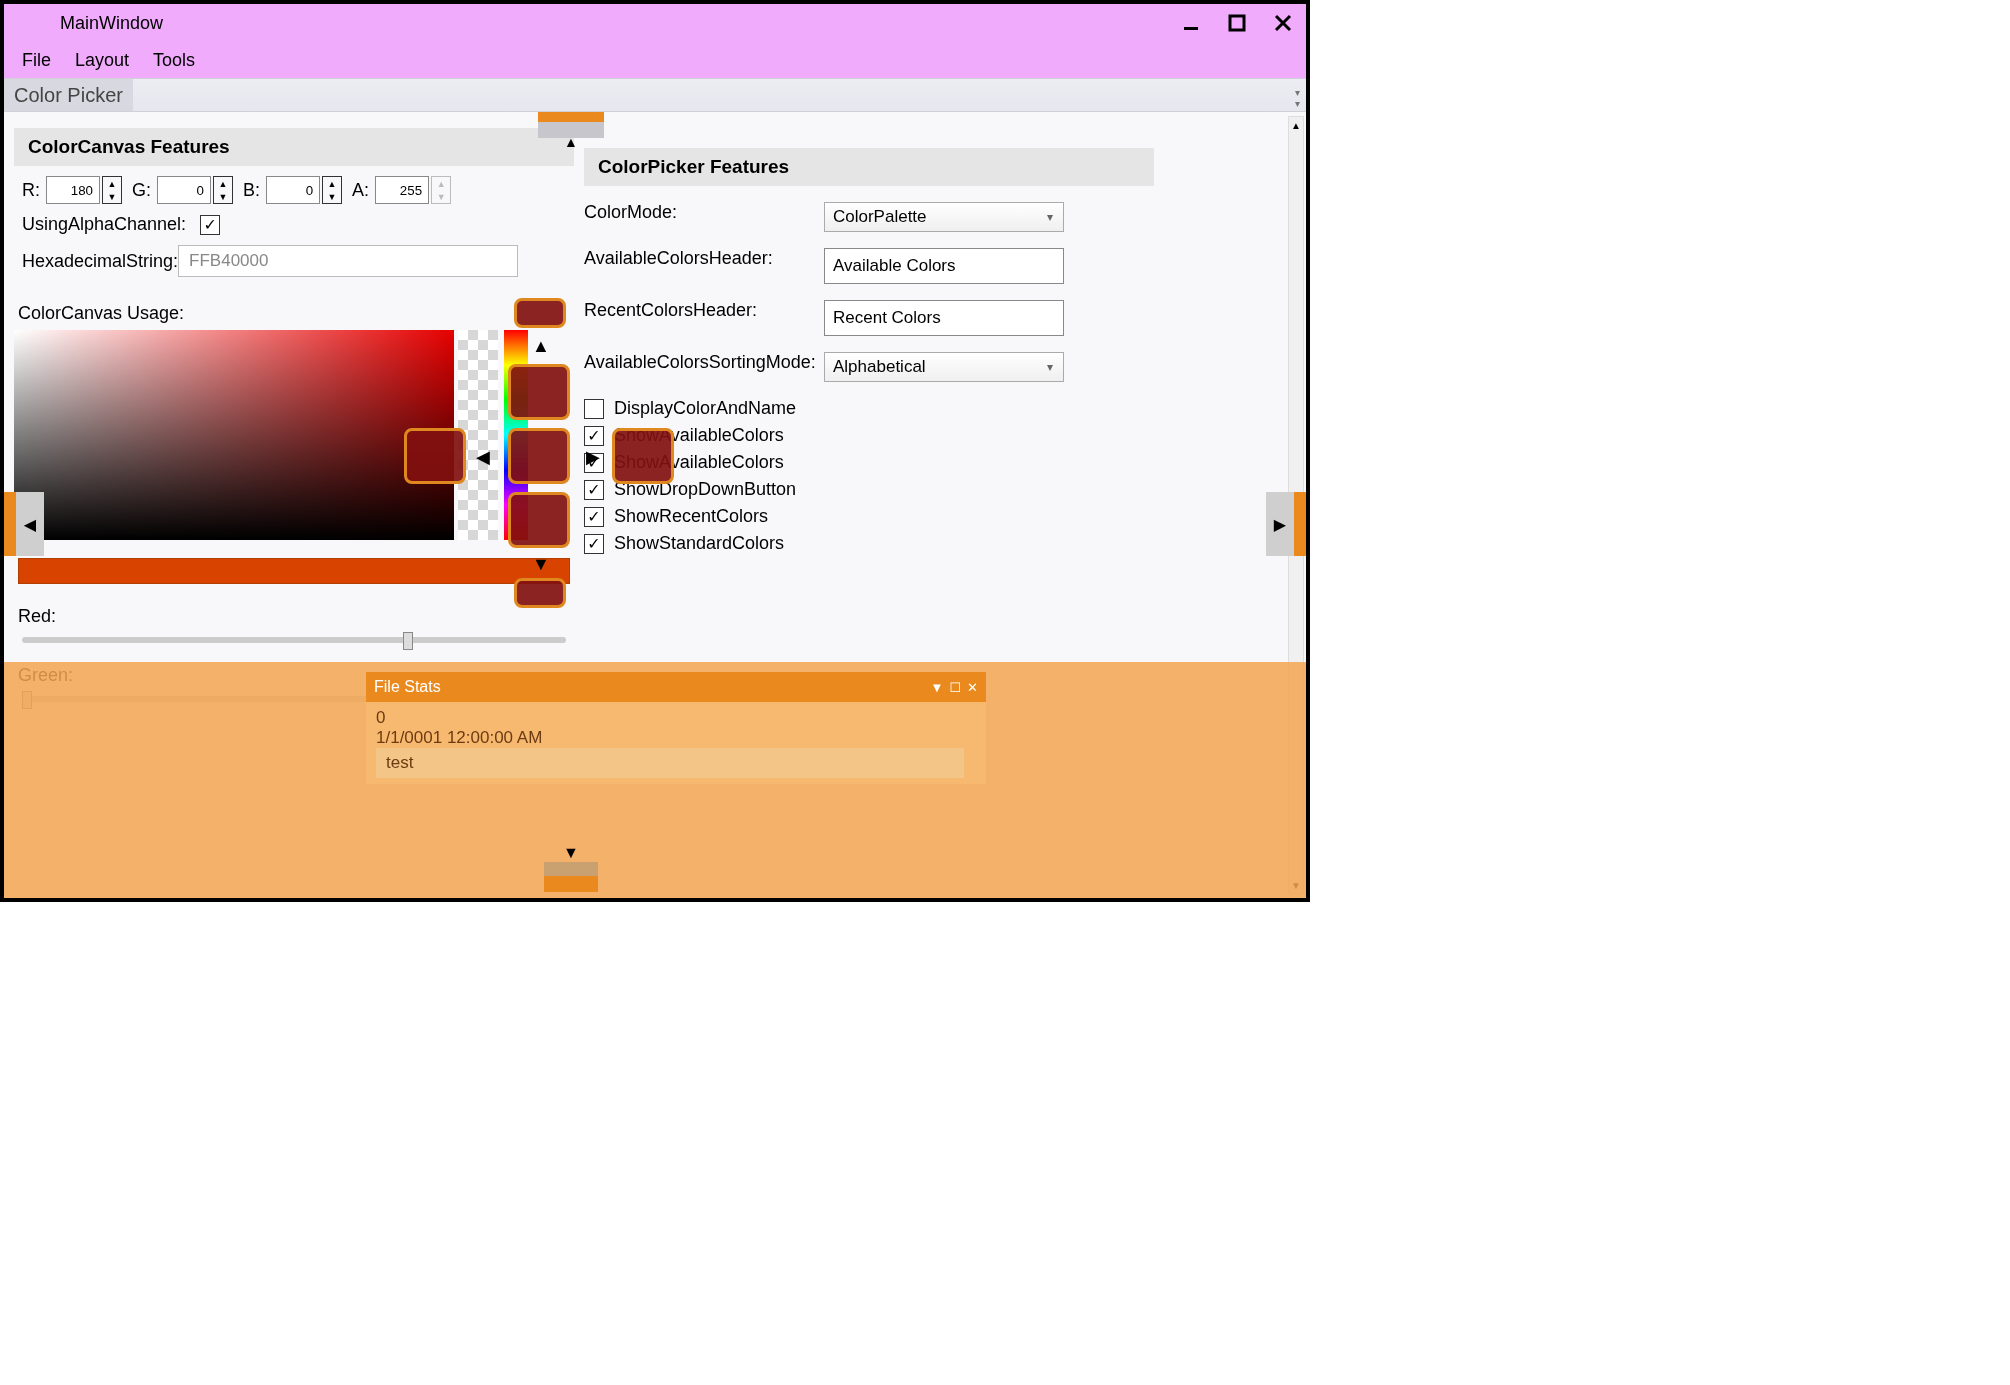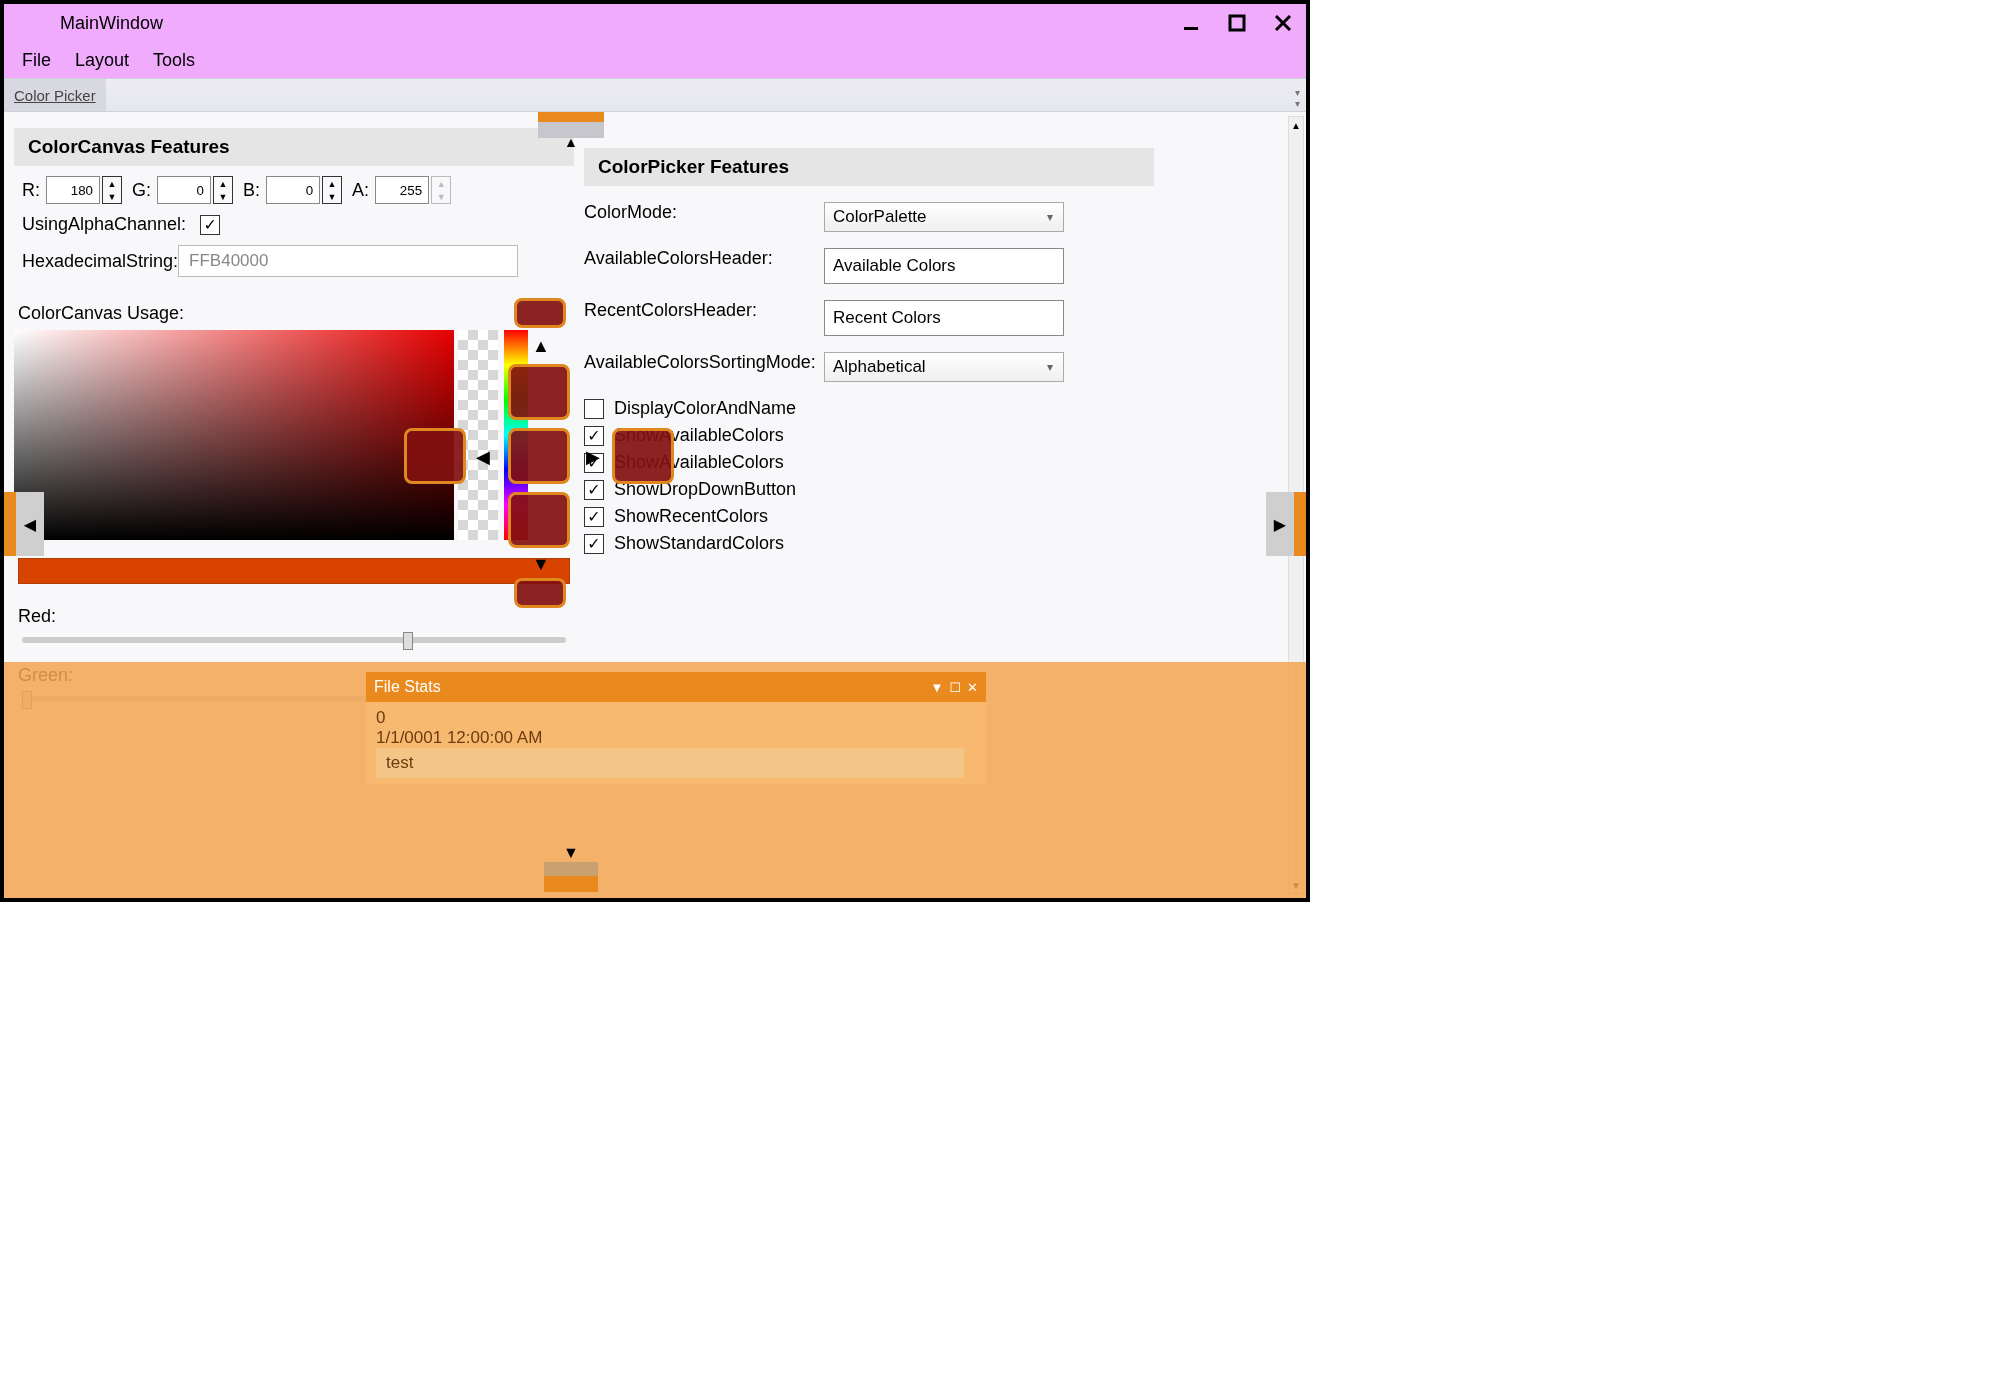--- a/index.html
+++ b/index.html
@@ -4,21 +4,21 @@
 <style>
   * { box-sizing: border-box; margin: 0; padding: 0; font-family: "Segoe UI", Arial, sans-serif; }
   html, body { width: 100%; height: 100%; background: #fff; }
   .window-border { border: 4px solid #000; width: 1310px; height: 902px; display: flex; flex-direction: column; background: #f0abfc; position: relative; }
   .titlebar { height: 38px; display: flex; align-items: center; padding-left: 56px; font-size: 18px; }
   .titlebar-buttons { margin-left: auto; display: flex; }
   .tb-btn { width: 46px; height: 38px; display: flex; align-items: center; justify-content: center; }
   .menubar { height: 36px; display: flex; align-items: center; padding-left: 6px; font-size: 18px; }
   .menubar span { padding: 4px 12px; }
   .tabrow { height: 34px; background: linear-gradient(#ececf2,#e6e6ee); border-top:1px solid #d0d0d8; border-bottom:1px solid #d0d0d8; display:flex; align-items:center; position:relative; }
-  .tab { background:#d8d8e0; height:100%; padding:0 10px; display:flex; align-items:center; font-size:15px; color:#444;text-decoration:underline; }
+  .tab { background:#d8d8e0; height:100%; padding:0 10px; display:flex; align-items:center; font-size:20px; color:#444; }
   .content { position:relative; flex:1; background:#f8f8fb; overflow:hidden; }
   .panel-title { background:#e5e5e5; font-weight:700; font-size:19px; padding:8px 14px; }
   .left-panel { position:absolute; left:10px; top:16px; width:560px; }
   .right-panel { position:absolute; left:580px; top:36px; width:570px; }
   .form-row { display:flex; align-items:center; margin:10px 0 0 8px; font-size:18px; }
   .num-field { width:54px; height:28px; border:1px solid #888; text-align:right; padding-right:6px; margin:0 2px 0 6px; background:#fff; }
   .spinner { display:inline-flex; flex-direction:column; width:20px; height:28px; border:1px solid #333; }
   .spinner.disabled { border-color:#bbb; }
   .sp-up, .sp-down { flex:1; display:flex; align-items:center; justify-content:center; font-size:9px; }
   .spinner.disabled .sp-up, .spinner.disabled .sp-down { color:#bbb; }

